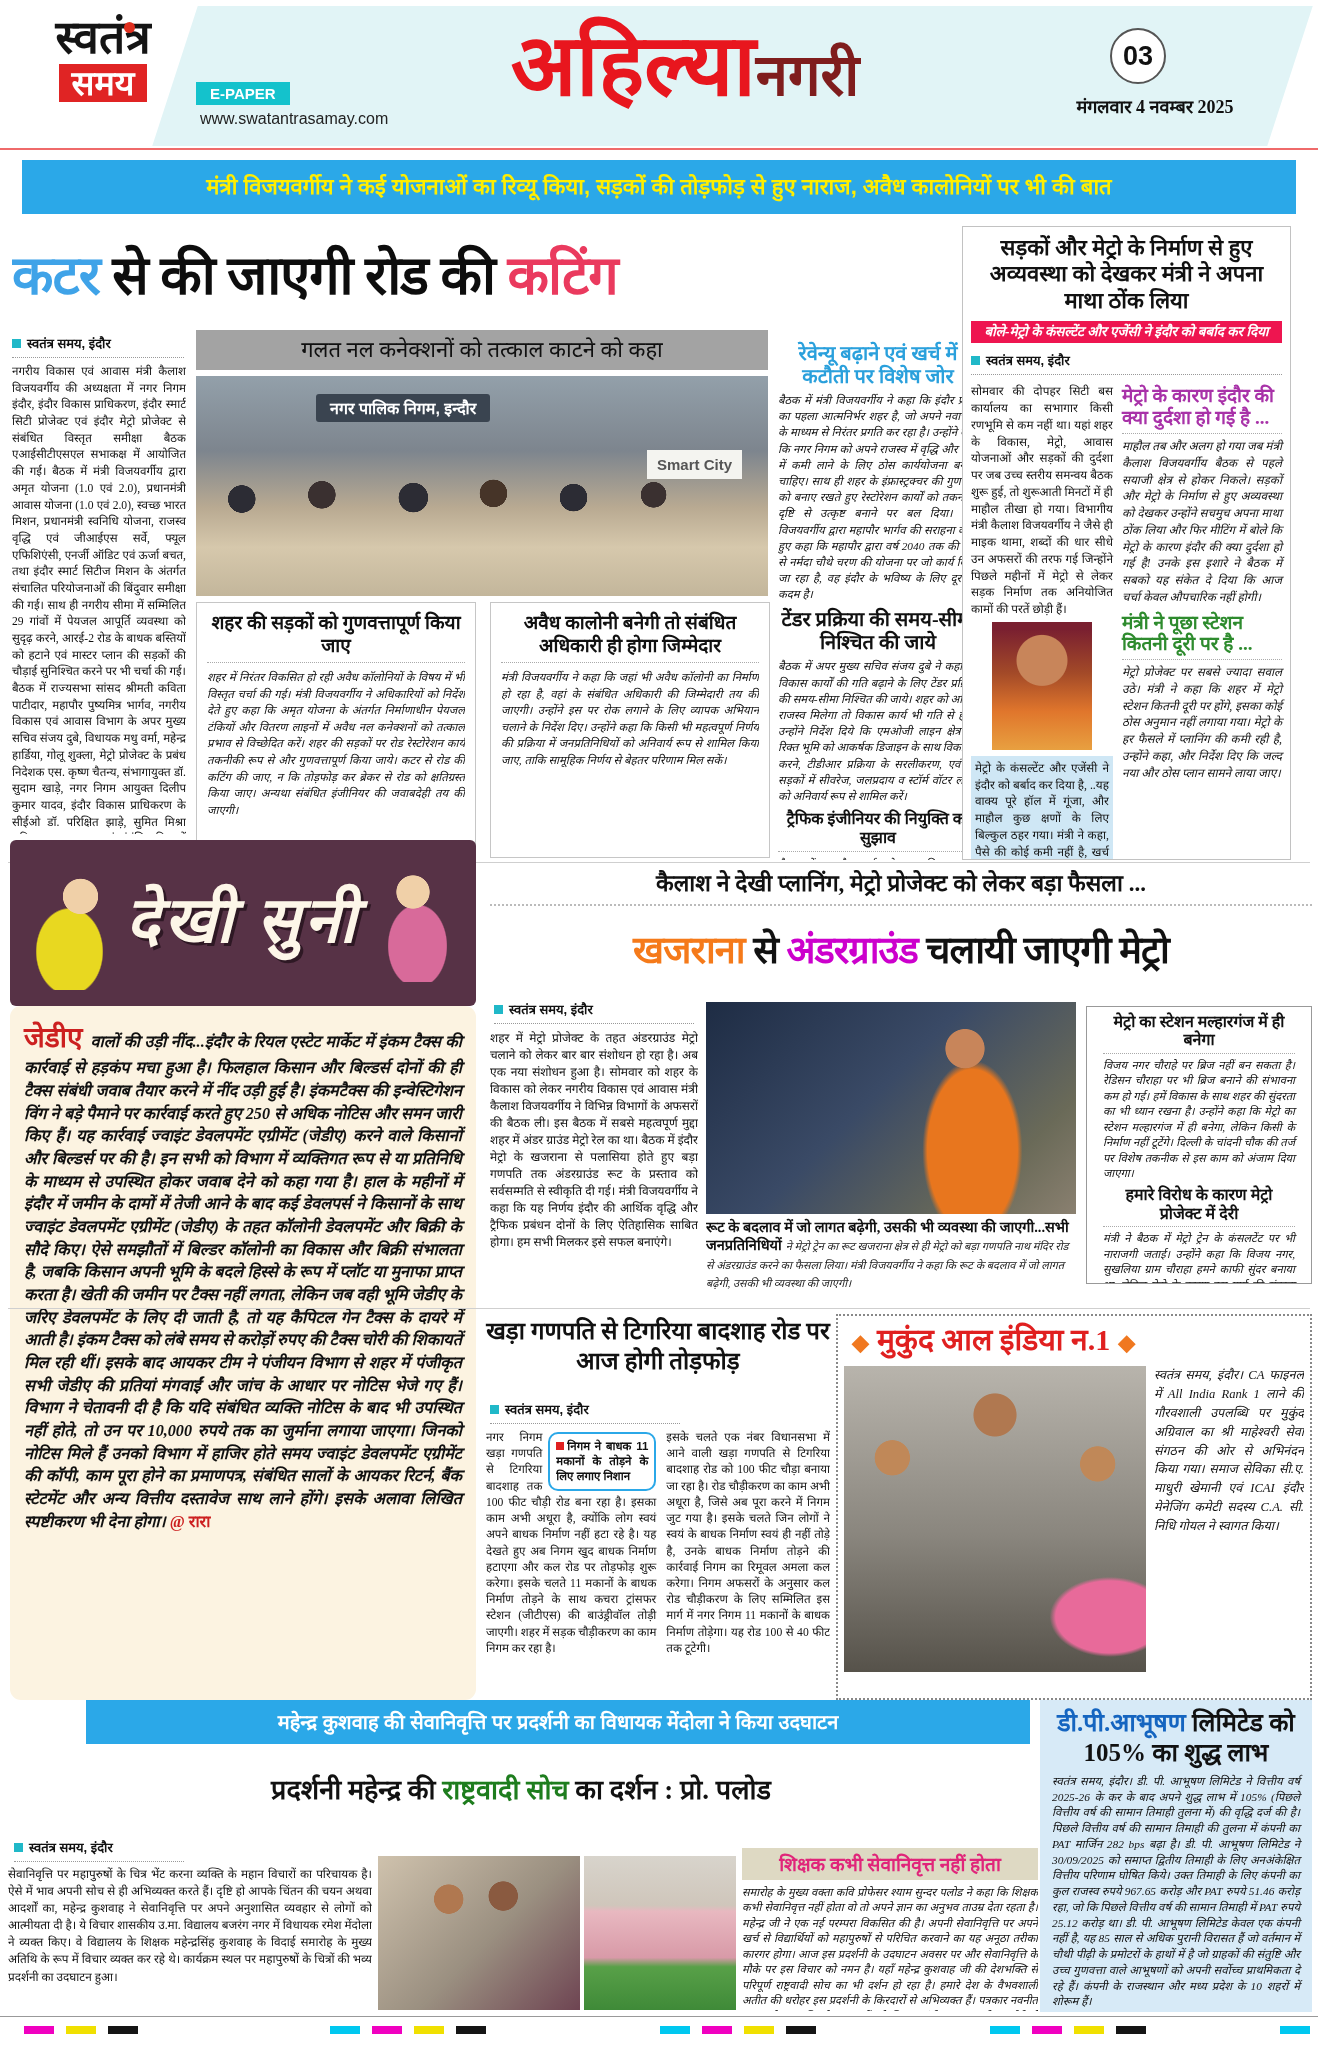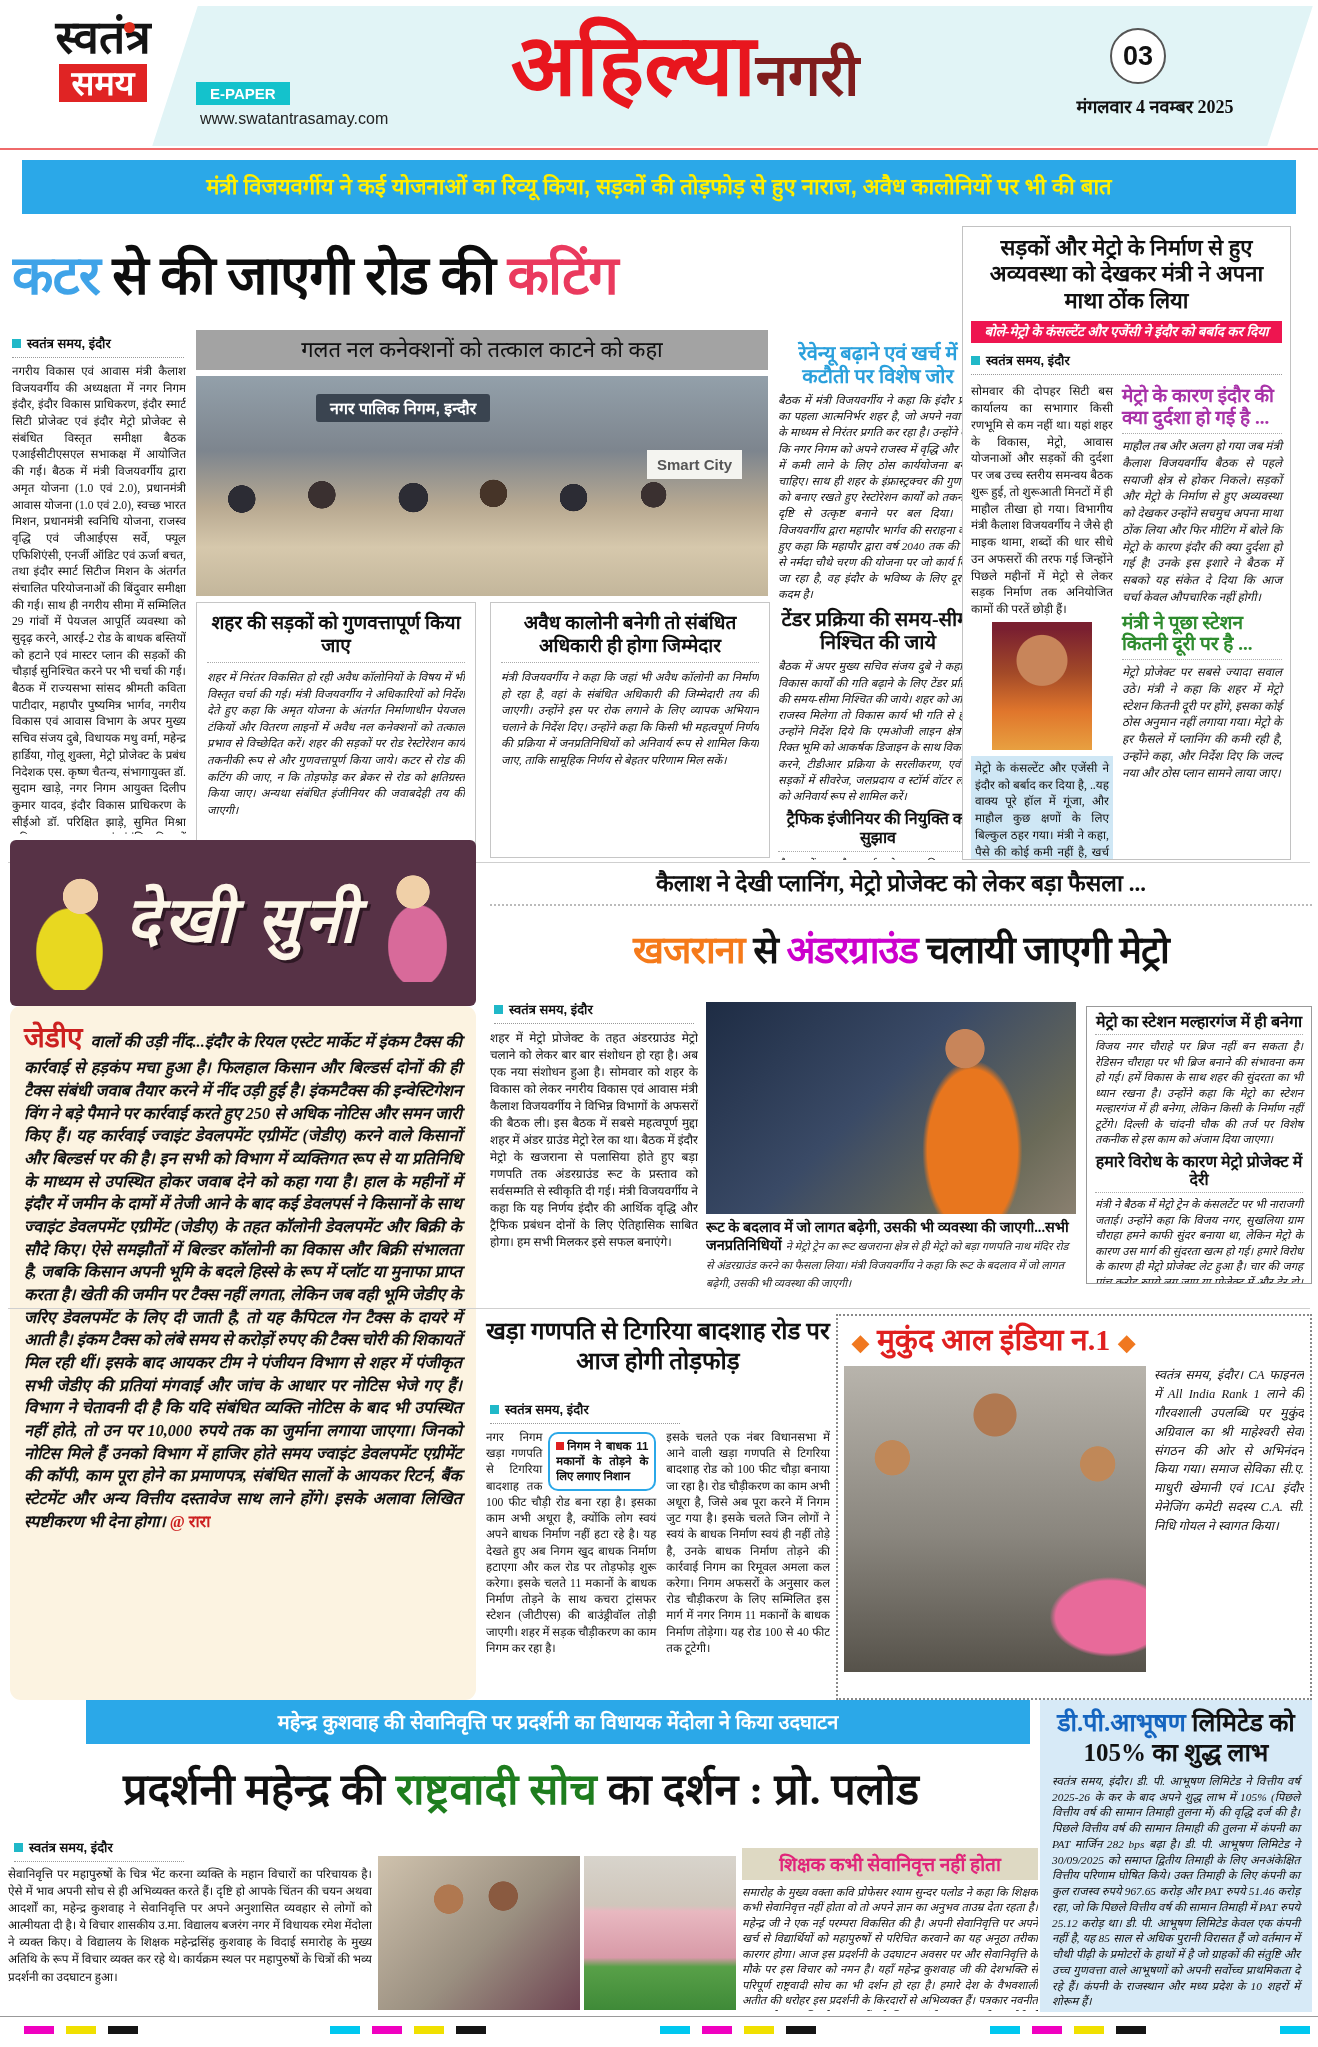--- a/index.html
+++ b/index.html
@@ -118,21 +118,21 @@
   .mt-byline{left:494px;top:1000px;width:200px;}
   .mt-body{left:490px;top:1030px;width:208px;height:272px;font-size:12px;line-height:1.42;}
   .mt-photo{left:706px;top:1002px;width:370px;height:212px;
       background:radial-gradient(circle 20px at 70% 22%, #c8855a 96%, transparent),
                  radial-gradient(ellipse 50px 90px at 72% 70%, #e8761e 90%, transparent),
                  linear-gradient(135deg,#1e2c44 0%,#3a4a66 45%,#6a6a58 80%,#8a8070 100%);}
   .mt-cap{left:706px;top:1218px;width:370px;height:86px;overflow:hidden;}
   .mt-cap-b{font-weight:bold;font-size:14.5px;line-height:1.2;}
   .mt-cap-r{font-style:italic;font-size:11px;line-height:1.3;color:#222;}
   .mt-box{left:1086px;top:1006px;width:226px;height:278px;border:1px solid #999;background:#fff;
-          padding:6px 8px;box-sizing:border-box;overflow:hidden;}
+          padding:6px 16px;box-sizing:border-box;overflow:hidden;}
   .mt-bh{font-weight:bold;font-size:16px;text-align:center;line-height:1.15;
          border-bottom:1px dotted #aaa;padding-bottom:3px;margin-bottom:4px;}
   .mt-bp{font-style:italic;font-size:11.2px;line-height:1.38;margin:0 0 5px;}
 
   
   .gp-head{left:486px;top:1316px;width:344px;font-weight:bold;font-size:24px;line-height:1.25;text-align:center;}
   .gp-byline{left:490px;top:1400px;width:190px;}
   .gp-cols{left:486px;top:1430px;width:344px;height:268px;display:flex;gap:10px;overflow:hidden;}
   .gp-c{font-size:11.6px;line-height:1.4;}
   .gp-c1{width:51%;}
@@ -152,21 +152,21 @@
       background:radial-gradient(circle 22px at 50% 16%, #b07850 96%, transparent),
                  radial-gradient(circle 18px at 16% 30%, #c08858 96%, transparent),
                  radial-gradient(circle 18px at 84% 32%, #c08858 96%, transparent),
                  radial-gradient(ellipse 60px 40px at 88% 82%, #e86a9a 90%, transparent),
                  linear-gradient(180deg,#b8b4ac 0%,#8a867e 55%,#56524a 100%);}
   .mk-text{font-style:italic;font-size:12.6px;line-height:1.5;overflow:hidden;}
 
   
   .ex-strip{left:86px;top:1700px;width:944px;height:44px;background:#2ba8e8;color:#fff;
             font-weight:bold;font-size:20px;text-align:center;line-height:44px;white-space:nowrap;overflow:hidden;}
-  .ex-head{left:10px;top:1750px;width:1022px;height:82px;text-align:center;font-weight:bold;font-size:43px;
+  .ex-head{left:10px;top:1750px;width:1022px;height:82px;text-align:center;font-weight:bold;font-size:27px;
            line-height:80px;white-space:nowrap;overflow:hidden;}
   .ex-green{color:#1e7d1e;}
   .ex-byline{left:14px;top:1838px;width:170px;}
   .ex-body{left:8px;top:1866px;width:364px;height:146px;font-size:11.8px;line-height:1.45;}
   .ex-photo1{left:378px;top:1856px;width:202px;height:154px;
       background:radial-gradient(circle 15px at 35% 28%, #b07850 96%, transparent),
                  radial-gradient(circle 15px at 62% 26%, #8a5a40 96%, transparent),
                  linear-gradient(135deg,#cfc2ad 0%,#9a8f80 55%,#6e4452 100%);}
   .ex-photo2{left:584px;top:1856px;width:152px;height:154px;
       background:linear-gradient(180deg,#d8d4cc 0%,#cfc6bb 32%,#e8b8c0 36%,#d89aa8 66%,#58a048 72%,#3f8a38 100%);}

